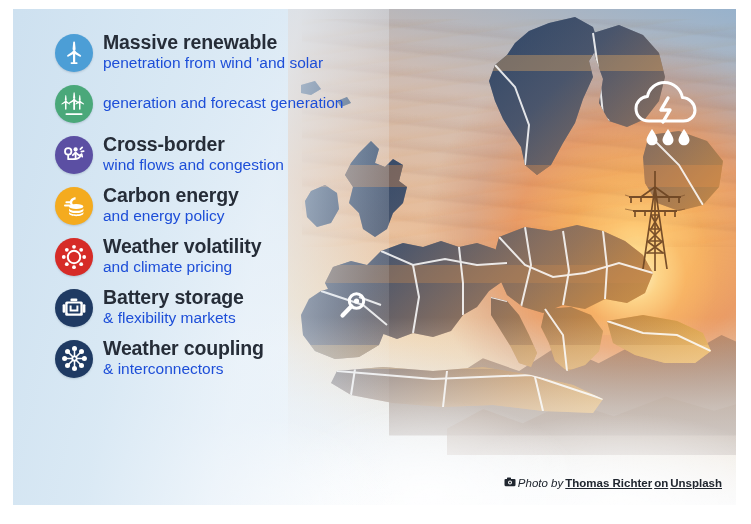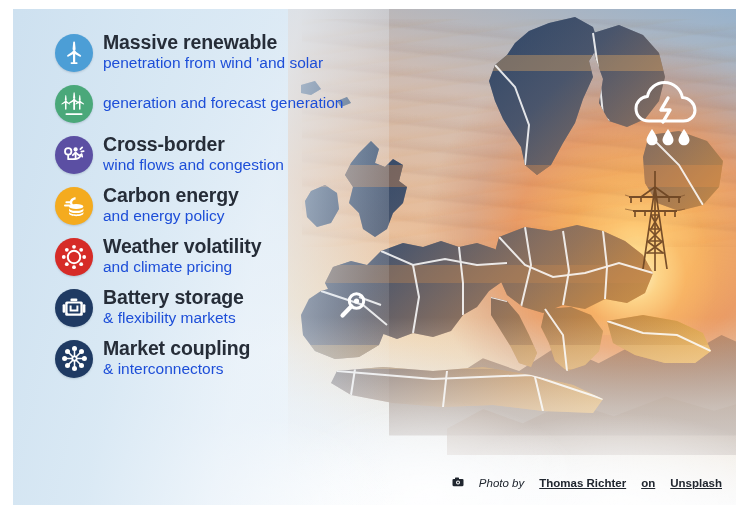--- a/index.html
+++ b/index.html
@@ -184,21 +184,21 @@
     pointer-events: none;
   }
 
   
   .credit {
     position: absolute;
     right: 14px;
     bottom: 16px;
     display: flex;
     align-items: center;
-    gap: 15px;
+    gap: 2px;
     font-size: 11.5px;
     color: #20262f;
     white-space: nowrap;
   }
   .credit .cam { display: block; }
   .credit .by { font-style: italic; font-weight: normal; }
   .credit .who { font-weight: bold; text-decoration: underline; }
 </style>
 </head>
 <body>
@@ -498,21 +498,21 @@
               <circle cx="6.5" cy="20.5" r="2.5"></circle>
               <circle cx="3.6" cy="13.5" r="2.5"></circle>
               <circle cx="6.5" cy="6.5" r="2.5"></circle>
             </g>
             <g fill="#1f3a63">
               <circle cx="13.5" cy="13.5" r="1.2"></circle>
             </g>
           </svg>
         </div>
         <div class="txt">
-          <div class="ttl">Market coupling</div>
+          <div class="ttl">Weather coupling</div>
           <div class="sub">&amp; interconnectors</div>
         </div>
       </div>
 
     </div>
 
     <div class="credit">
       <span class="cam">
         <svg width="12" height="10" viewBox="0 0 12 10" xmlns="http://www.w3.org/2000/svg">
           <rect x="0.5" y="2" width="11" height="7.2" rx="1.1" fill="#20262f"></rect>

